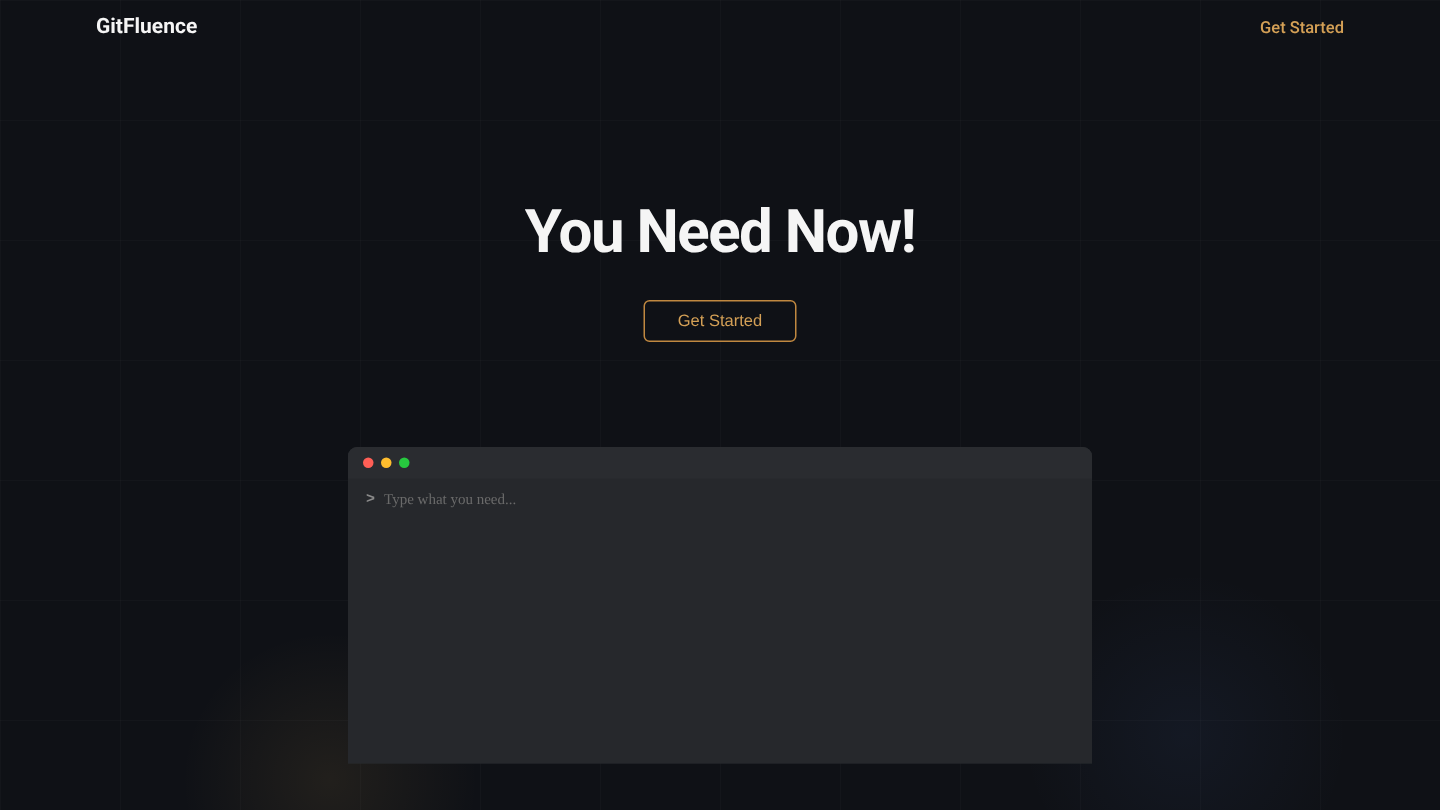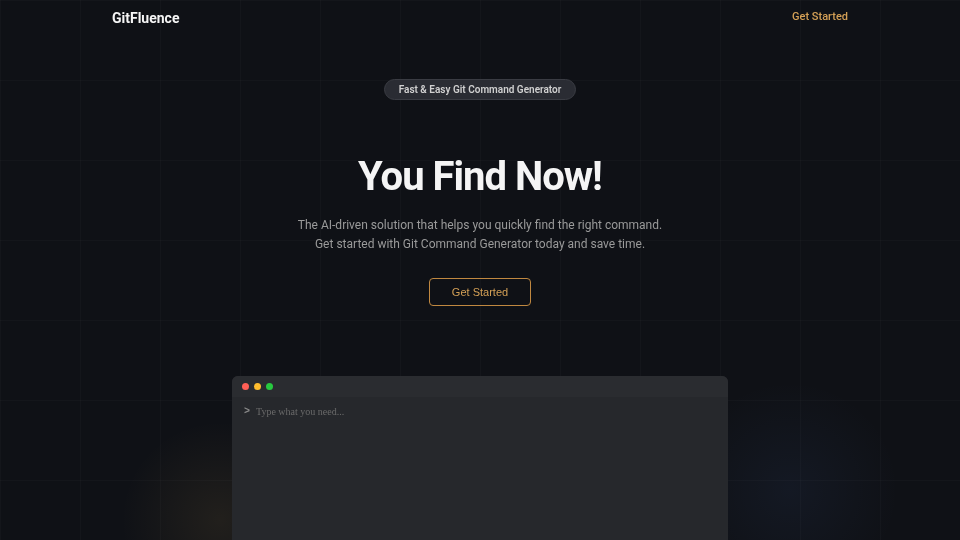--- a/index.html
+++ b/index.html
@@ -46,22 +46,22 @@
       width: 220px;
       height: 220px;
       background: radial-gradient(circle, rgba(100, 150, 255, 0.06) 0%, transparent 70%);
       pointer-events: none;
     }
     
     
     .header {
       display: flex;
       justify-content: space-between;
-      align-items: flex-start;
-      padding: 10px 112px;
+      align-items: center;
+      padding: 10px 64px;
       position: relative;
       z-index: 10;
     }
     
     .logo {
       color: #f5f5f5;
       font-size: 14px;
       font-weight: 700;
     }
     
@@ -193,29 +193,24 @@
 <div class="grid-bg"></div>
 <div class="glow-left"></div>
 <div class="glow-right"></div>
 
 <header class="header">
   <div class="logo">GitFluence</div>
   <div class="nav-link">Get Started</div>
 </header>
 
 <section class="hero">
-  <div class="badge">Fast &amp; Easy Git Command Generator</div>
   <h1 class="hero-title">
     <br>
-    <span>You Find Now!</span>
+    <span>You Need Now!</span>
   </h1>
-  <p class="hero-subtitle">
-    <span>The AI-driven solution that helps you quickly find the right command.</span><br>
-    <span>Get started with Git Command Generator today and save time.</span>
-  </p>
   <button class="cta-button">Get Started</button>
 </section>
 
 <div class="terminal-container">
   <div class="terminal">
     <div class="terminal-header">
       <div class="dot dot-red"></div>
       <div class="dot dot-yellow"></div>
       <div class="dot dot-green"></div>
     </div>

